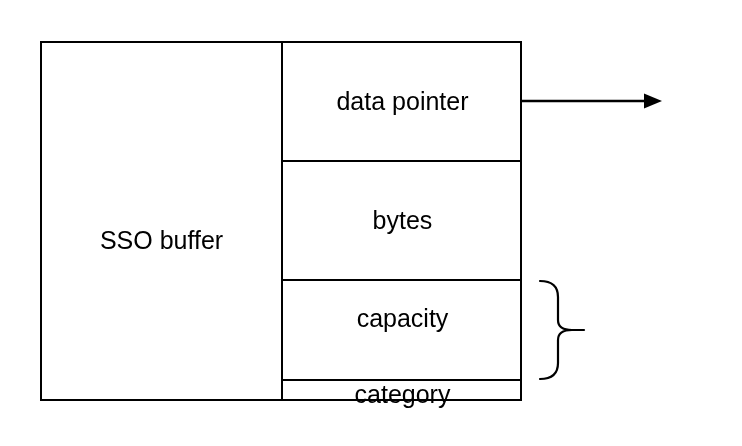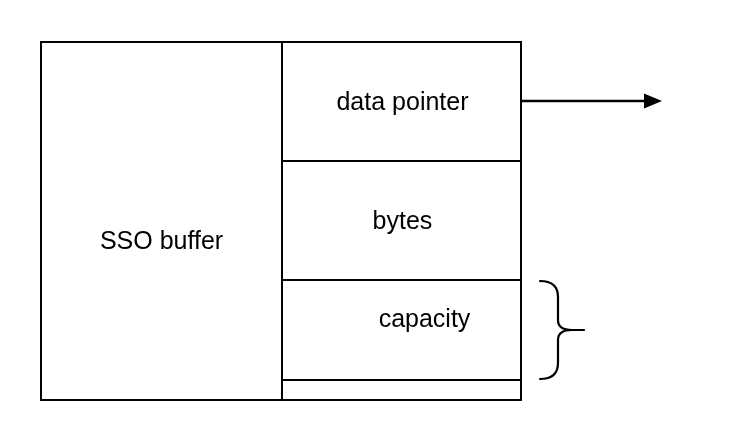--- a/index.html
+++ b/index.html
@@ -36,21 +36,21 @@
   
   #outer-box      { left: 40px;  top: 41px;  width: 482px; height: 360px; }
   #v-divider      { left: 281px; top: 41px;  width: 2px;   height: 360px; }
   #h-divider-1    { left: 281px; top: 160px; width: 241px; height: 2px; }
   #h-divider-2    { left: 281px; top: 279px; width: 241px; height: 2px; }
   #h-divider-3    { left: 281px; top: 379px; width: 241px; height: 2px; }
 
   #sso-label      { left: 40px;  top: 41px;  width: 243px; height: 360px; margin-top: 20px; }
   #field-0-label  { left: 283px; top: 41px;  width: 239px; height: 121px; }
   #field-1-label  { left: 283px; top: 162px; width: 239px; height: 118px; }
-  #field-2-label  { left: 283px; top: 281px; width: 239px; height: 76px; margin-left: 22px; }
+  #field-2-label  { left: 283px; top: 281px; width: 239px; height: 76px; }
   #field-3-label  { left: 283px; top: 380px; width: 239px; height: 29px; }
 
   #arrow-svg      { left: 522px; top: 89px;  width: 148px; height: 24px; }
   #brace-svg      { left: 534px; top: 273px; width: 58px;  height: 114px; }
   #bytes-label    { left: 598px; top: 315px; width: 92px;  height: 30px; }
 </style>
 </head>
 <body>
 
 <div class="canvas">
@@ -63,20 +63,21 @@
   <div id="h-divider-3" class="abs line"></div>
 
   <div id="sso-label" class="abs cell-label">SSO buffer</div>
 
   <div id="field-0-label" class="abs cell-label">data pointer</div>
 
   <div id="field-1-label" class="abs cell-label">bytes</div>
 
   <div id="field-2-label" class="abs cell-label">capacity</div>
 
+  <div id="field-3-label" class="abs cell-label">category</div>
 
   <svg id="arrow-svg" class="abs" viewBox="0 0 148 24">
     <line x1="0" y1="12" x2="124" y2="12" stroke="#000000" stroke-width="2.5"></line>
     <polygon points="122,4.5 140,12 122,19.5" fill="#000000"></polygon>
   </svg>
 
   <svg id="brace-svg" class="abs" viewBox="0 0 58 114">
     <path d="M 6 8 Q 24 8 24 24 L 24 47 Q 24 57 38 57 Q 24 57 24 67 L 24 90 Q 24 106 6 106" fill="none" stroke="#000000" stroke-width="2.2" stroke-linecap="round"></path>
     <line x1="38" y1="57" x2="50" y2="57" stroke="#000000" stroke-width="2.2" stroke-linecap="round"></line>
   </svg>

